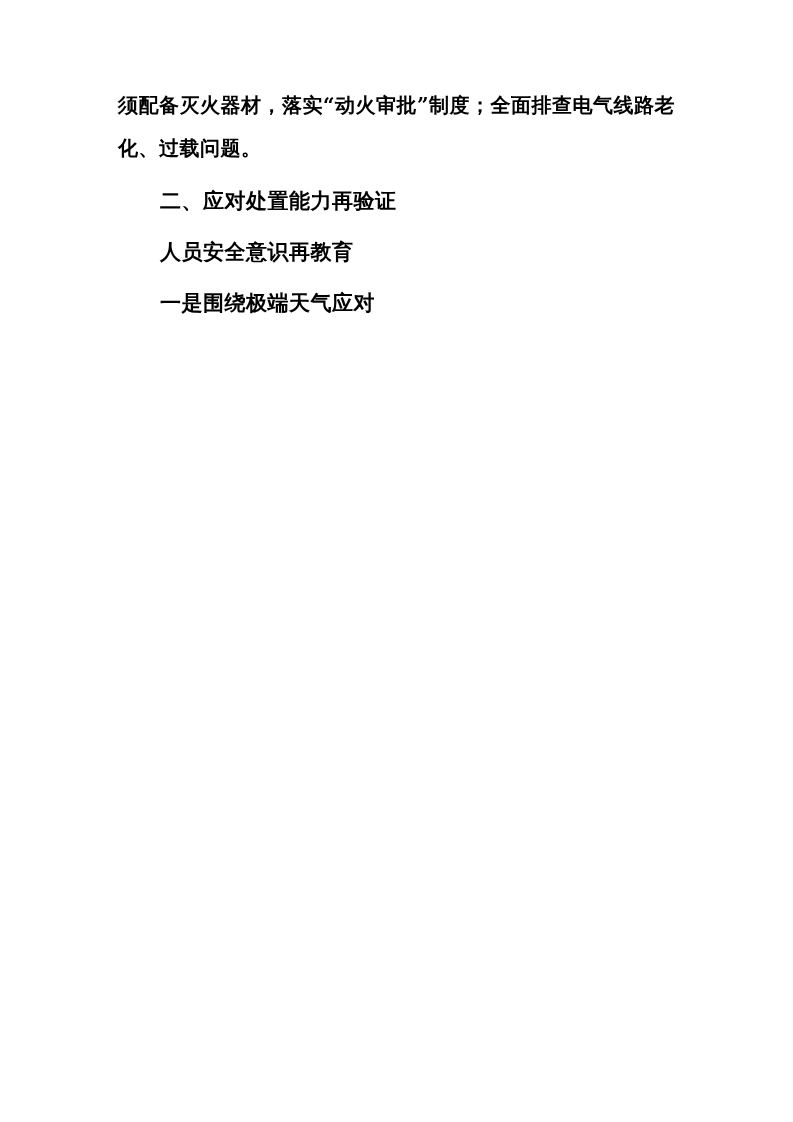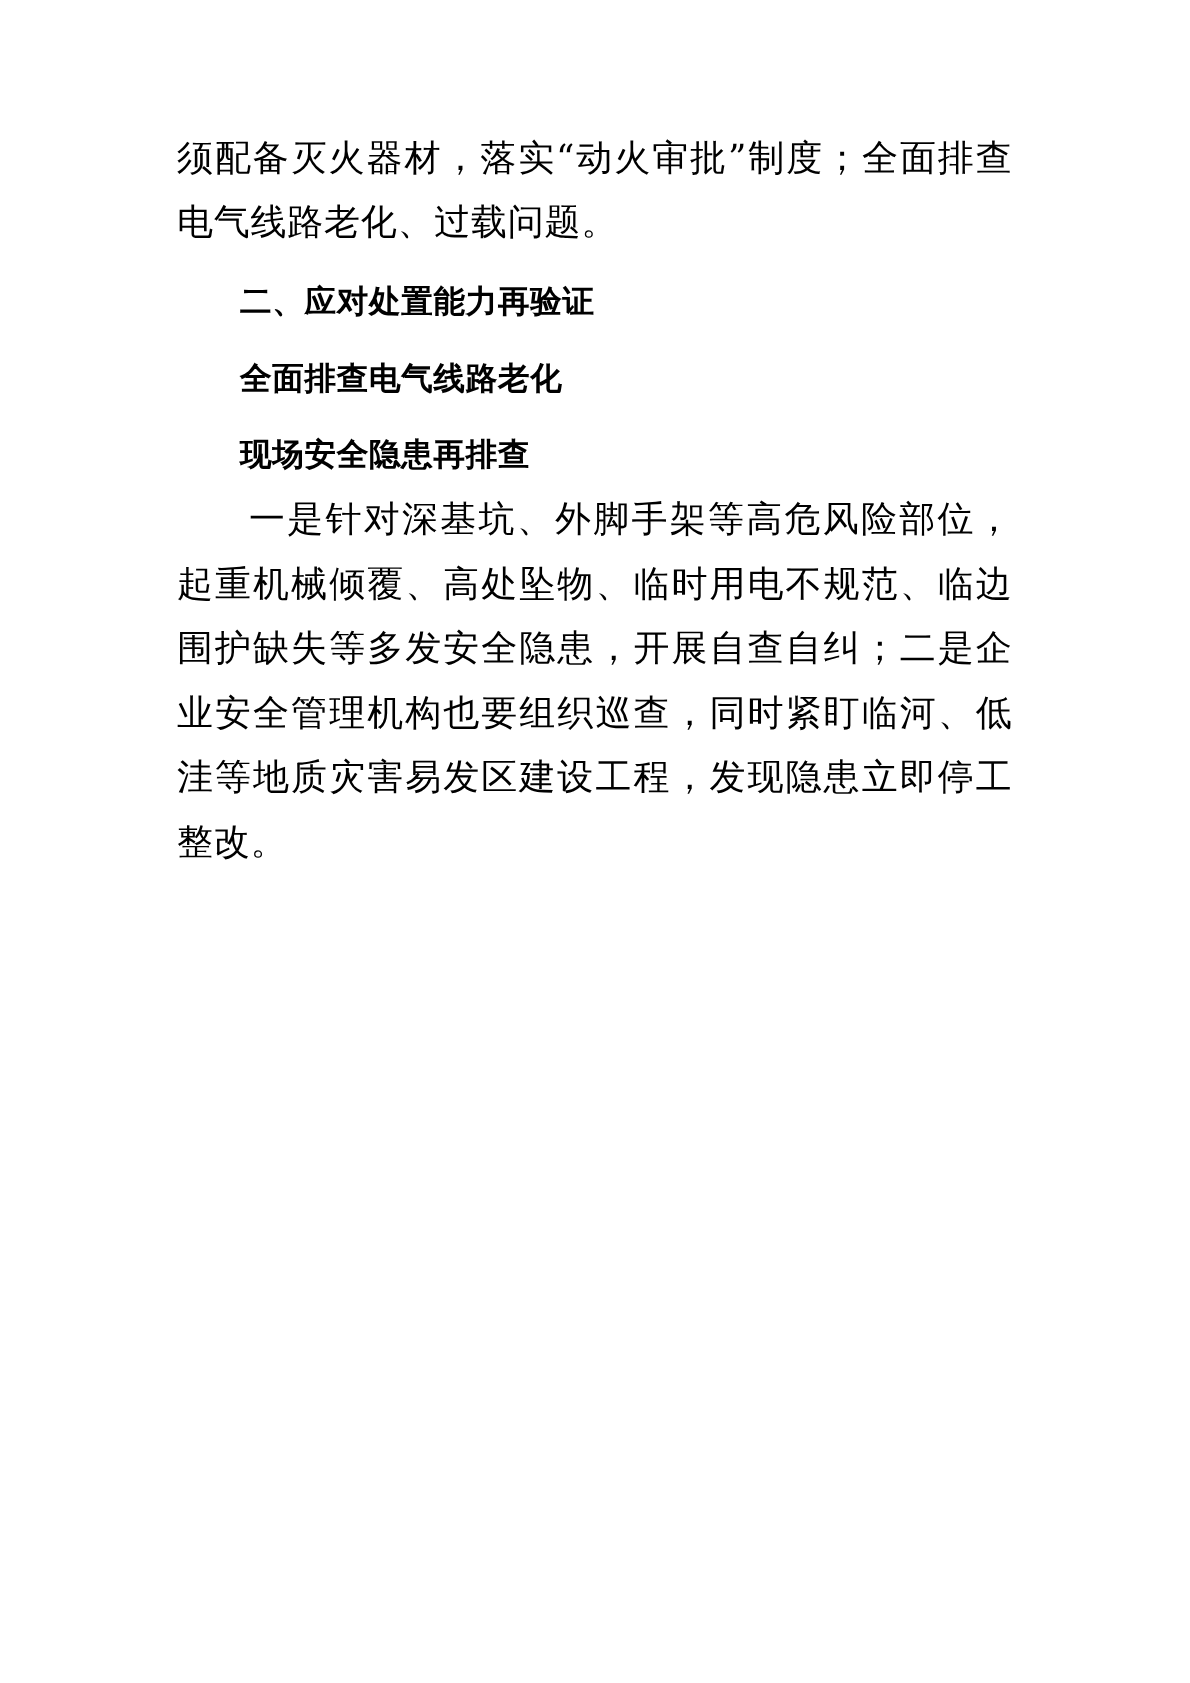--- a/index.html
+++ b/index.html
@@ -20,25 +20,26 @@
     height: 1122px;
     box-sizing: border-box;
     padding: 84px 118px 60px 118px;
     background: #ffffff;
   }
   .doc-body {
     width: 100%;
   }
   p {
     margin: 0;
-    font-size: 24px;
+    font-size: 20px;
     line-height: 43px;
     text-align: justify;
     text-justify: inter-ideograph;
     letter-spacing: 0.5px;
+    font-weight: bold;
   }
   .para {
     text-indent: 2em;
   }
   .cont {
     text-indent: 0;
   }
   .heading-1 {
     text-indent: 2em;
     font-weight: bold;
@@ -64,23 +65,22 @@
 </head>
 <body>
 
 <div class="page">
   <div class="doc-body">
 
     <p class="cont block">须配备灭火器材，落实“动火审批”制度；全面排查电气线路老化、过载问题。</p>
 
     <p class="heading-1 block">二、应对处置能力再验证</p>
 
-    <p class="heading-2 block">全面排查电气线路老化</p>
+    <p class="heading-2 block">人员安全意识再教育</p>
 
 
-    <p class="heading-2 block">现场安全隐患再排查</p>
+    <p class="heading-2 block">一是围绕极端天气应对</p>
 
-    <p class="para block">一是针对深基坑、外脚手架等高危风险部位，起重机械倾覆、高处坠物、临时用电不规范、临边围护缺失等多发安全隐患，开展自查自纠；二是企业安全管理机构也要组织巡查，同时紧盯临河、低洼等地质灾害易发区建设工程，发现隐患立即停工整改。</p>
 
 
 
   </div>
 </div>
 
 </body></html>

